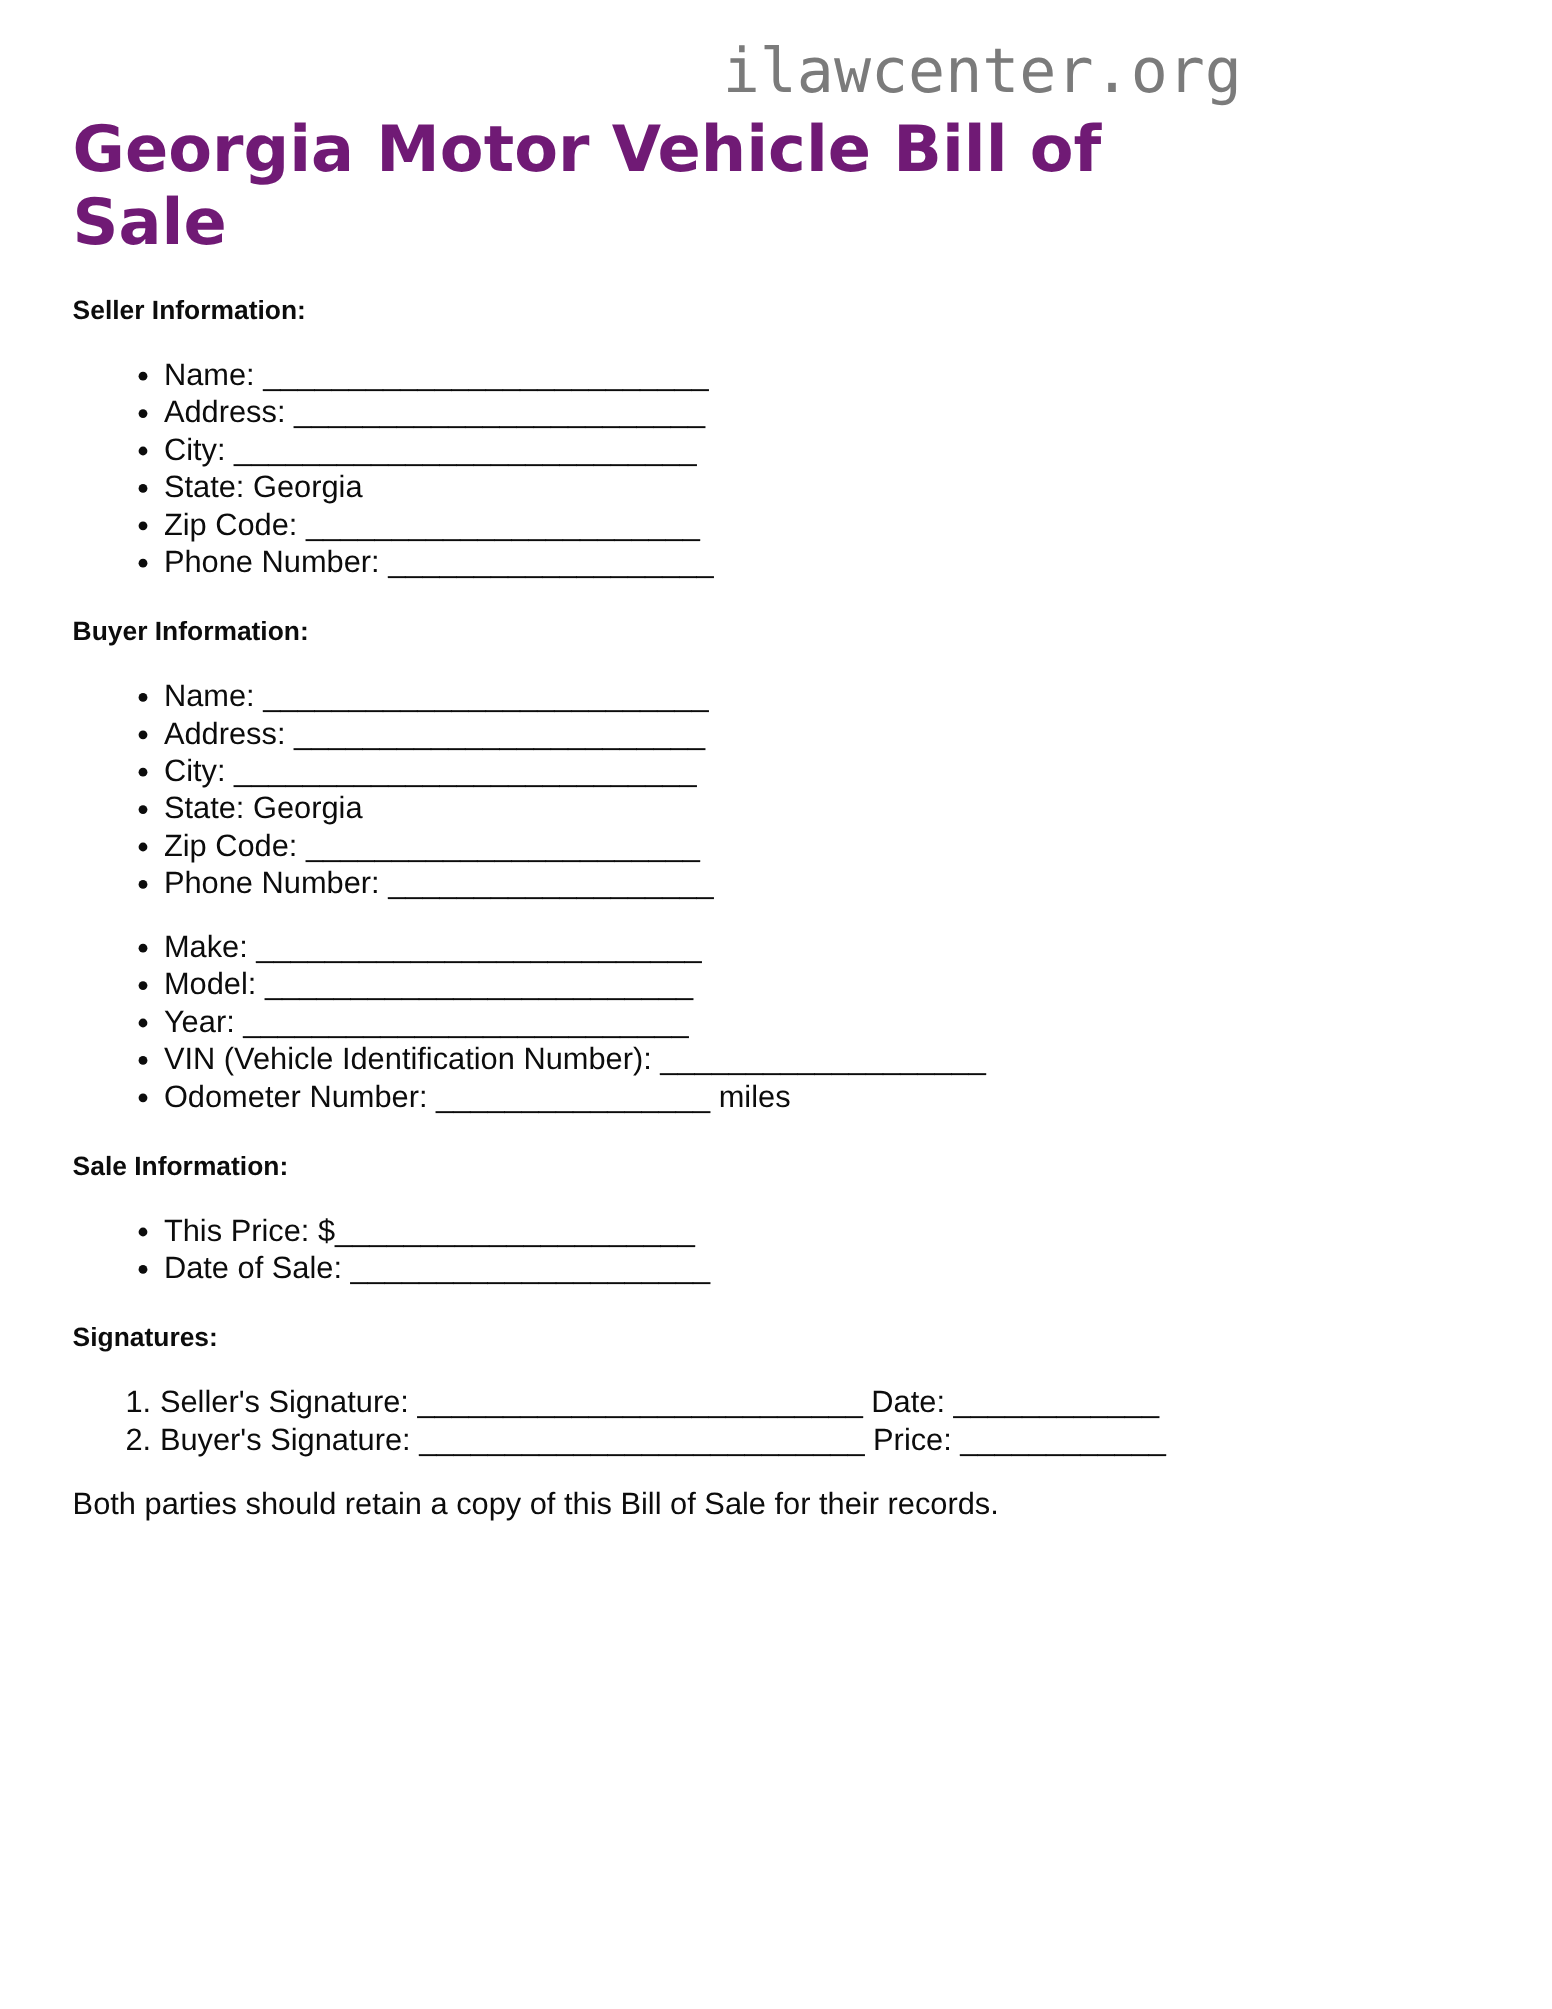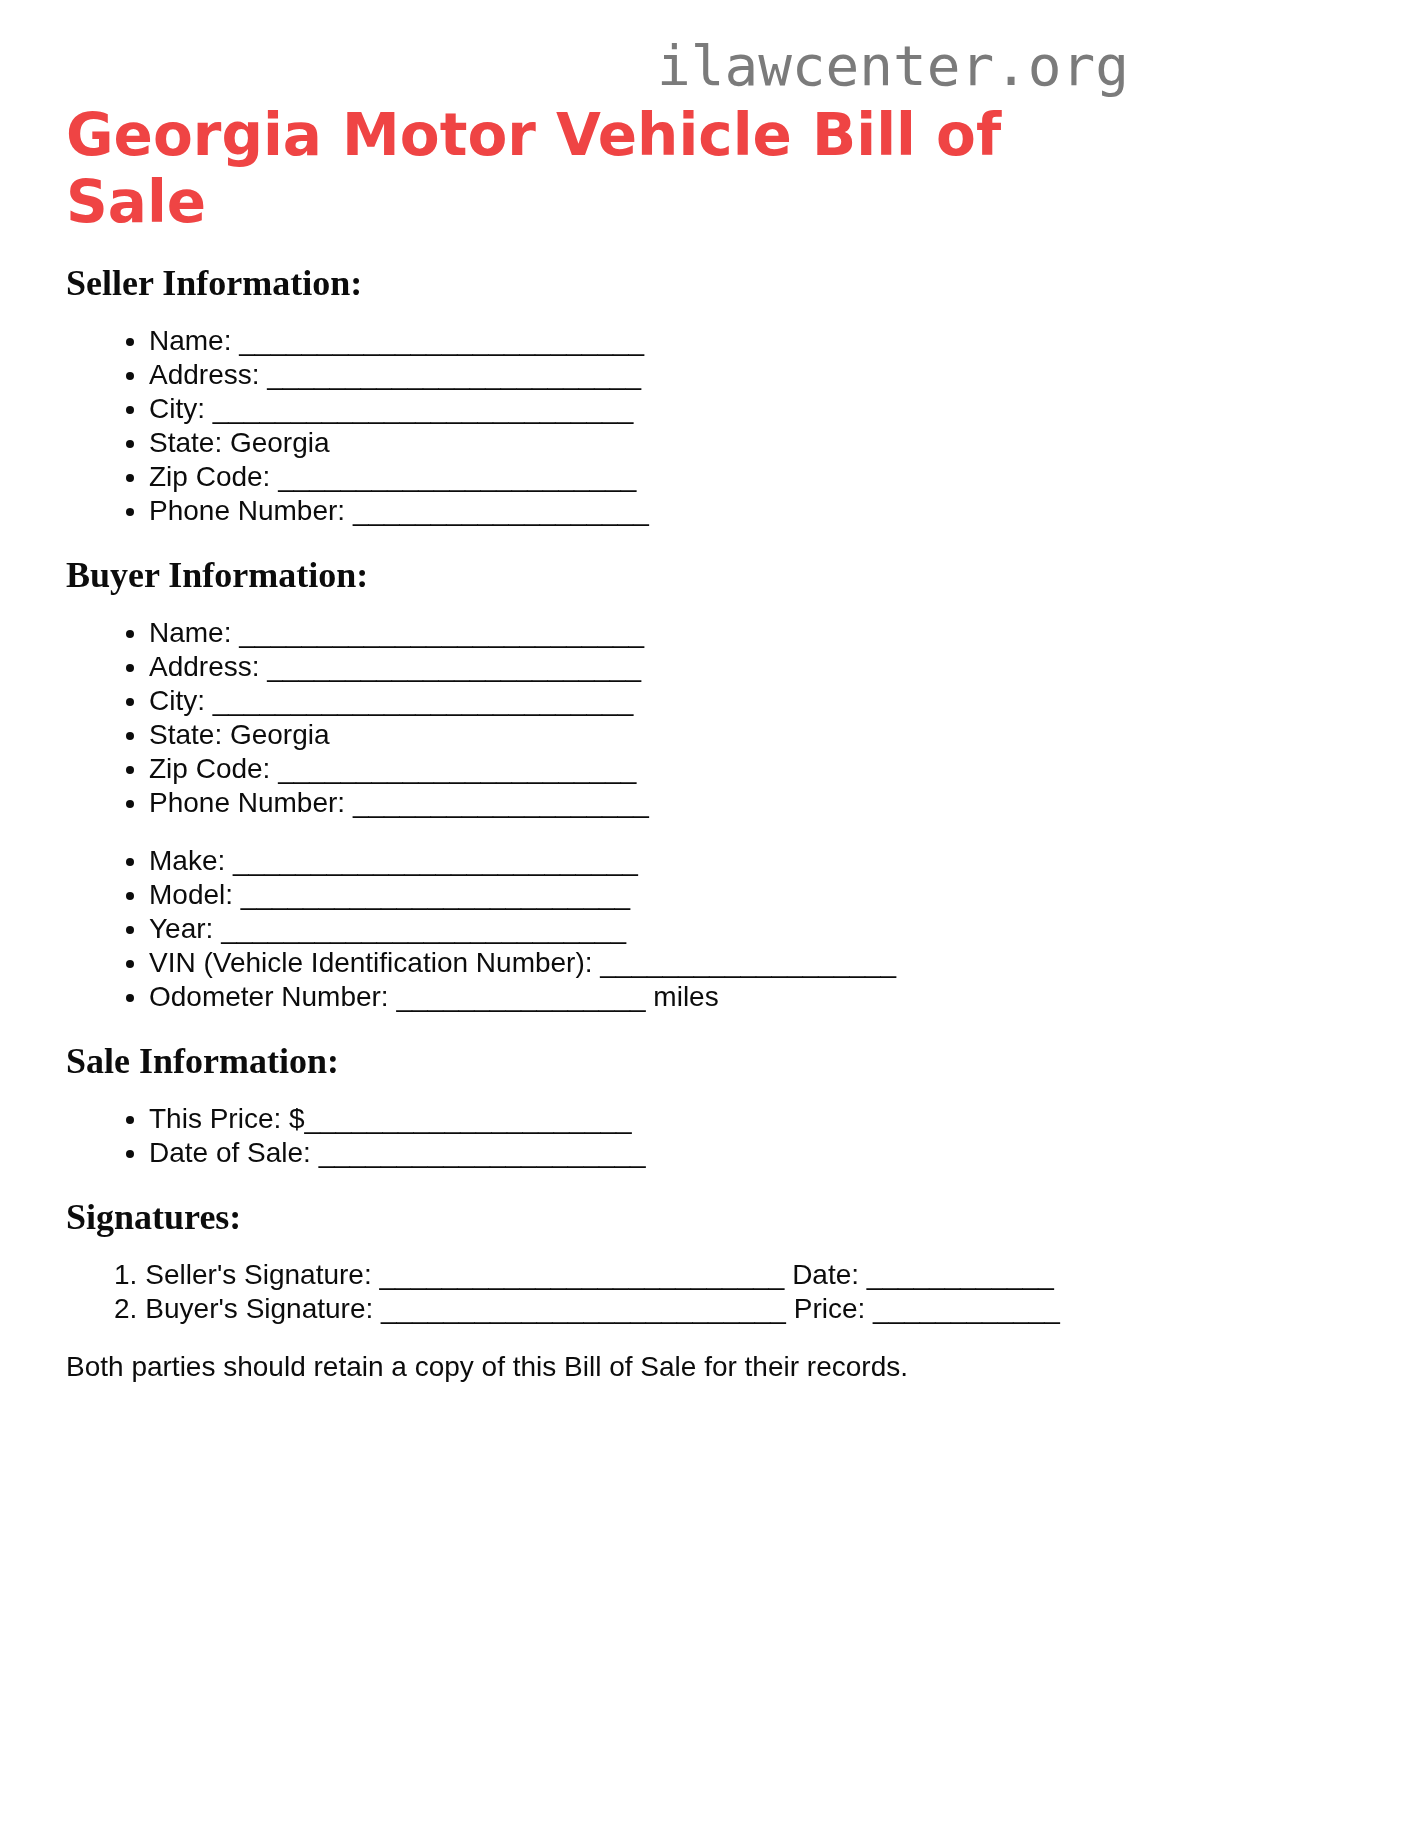--- a/index.html
+++ b/index.html
@@ -22,26 +22,26 @@
     font-size: 56px;
     line-height: 1.15;
     color: #7b7b7b;
   }
   h1 {
     font-family: "DejaVu Sans", sans-serif;
     font-weight: bold;
     font-size: 58px;
     line-height: 1.15;
     margin: 4px 0 0 0;
-    color: #ef4444;
+    color: #701a75;
   }
   h2 {
-    font-family: Liberation Serif, serif;
+    font-family: Liberation Sans, sans-serif;
     font-weight: bold;
-    font-size: 36px;
+    font-size: 24px;
     line-height: 34px;
     margin: 30px 0 24px 0;
   }
   p.para {
     margin: 24px 0;
     white-space: pre-line;
   }
   ul.fields {
     margin: 24px 0;
     padding-left: 83px;

